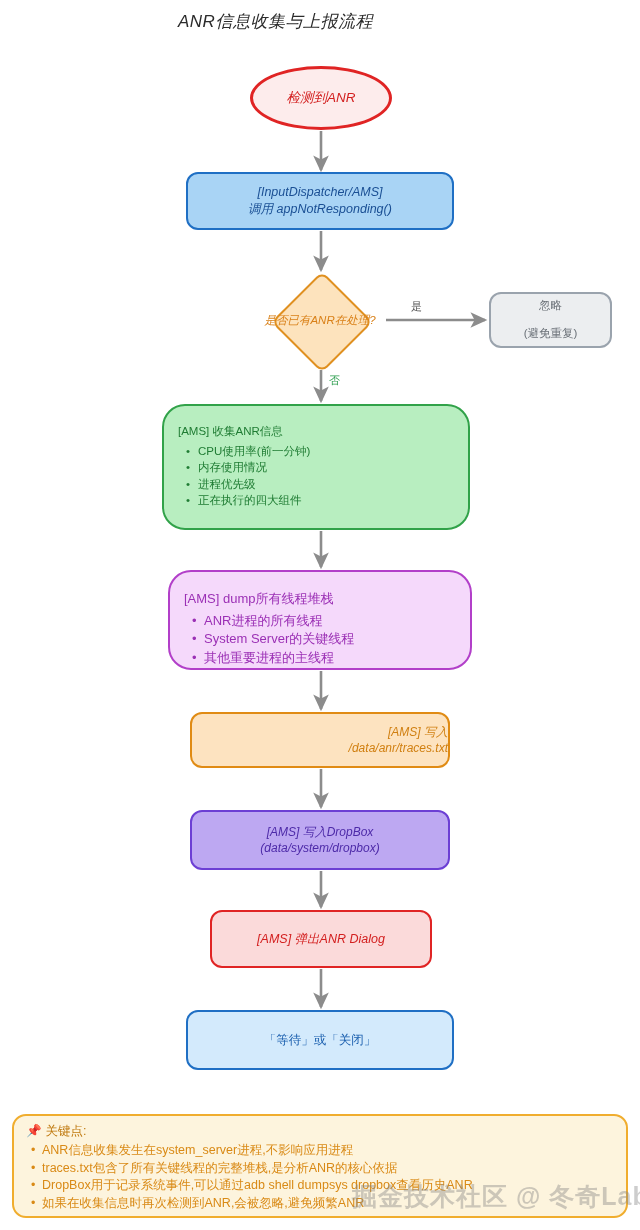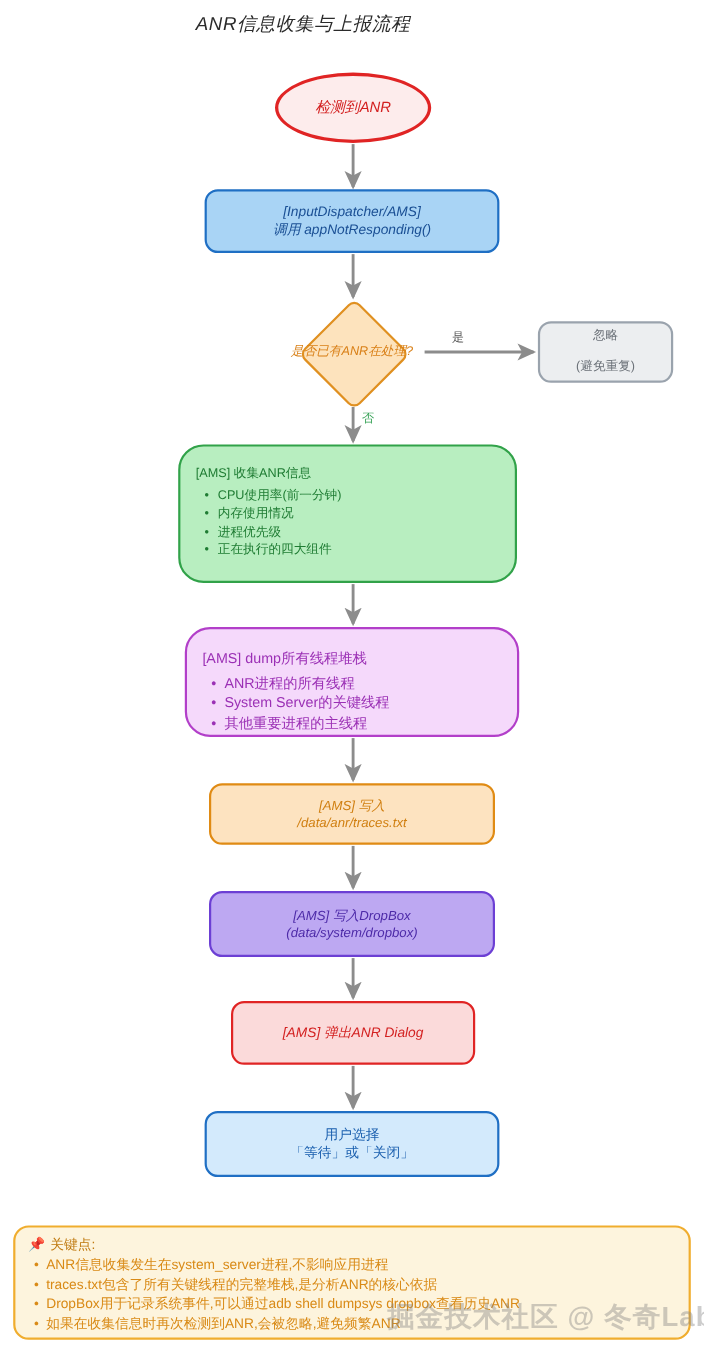--- a/index.html
+++ b/index.html
@@ -155,20 +155,21 @@
     font-size: 13px;
   }
 
   #n-traces {
     left: 190px; top: 712px; width: 260px; height: 56px;
     border: 2.5px solid #e08b14;
     background: #fde3c0;
     color: #d07f10;
     font-size: 12px;
     font-style: italic;
+    text-align: right;
   }
 
   #n-dropbox {
     left: 190px; top: 810px; width: 260px; height: 60px;
     border: 2.5px solid #6c3fd4;
     background: #bda8f2;
     color: #4d2aa8;
     font-size: 12px;
     font-style: italic;
   }
@@ -324,21 +325,20 @@
   <div class="node box" id="n-dropbox">
     <span class="line">[AMS] 写入DropBox</span>
     <span class="line">(data/system/dropbox)</span>
   </div>
 
   <div class="node box" id="n-dialog">
     <span class="line">[AMS] 弹出ANR Dialog</span>
   </div>
 
   <div class="node box" id="n-choice">
-    <span class="line">用户选择</span>
     <span class="line">「等待」或「关闭」</span>
   </div>
 
   <div id="note">
     <span class="note-head"><span class="pin">📌</span><span>关键点:</span></span>
     <ul>
       <li>ANR信息收集发生在system_server进程,不影响应用进程</li>
       <li>traces.txt包含了所有关键线程的完整堆栈,是分析ANR的核心依据</li>
       <li>DropBox用于记录系统事件,可以通过adb shell dumpsys dropbox查看历史ANR</li>
       <li>如果在收集信息时再次检测到ANR,会被忽略,避免频繁ANR</li>

